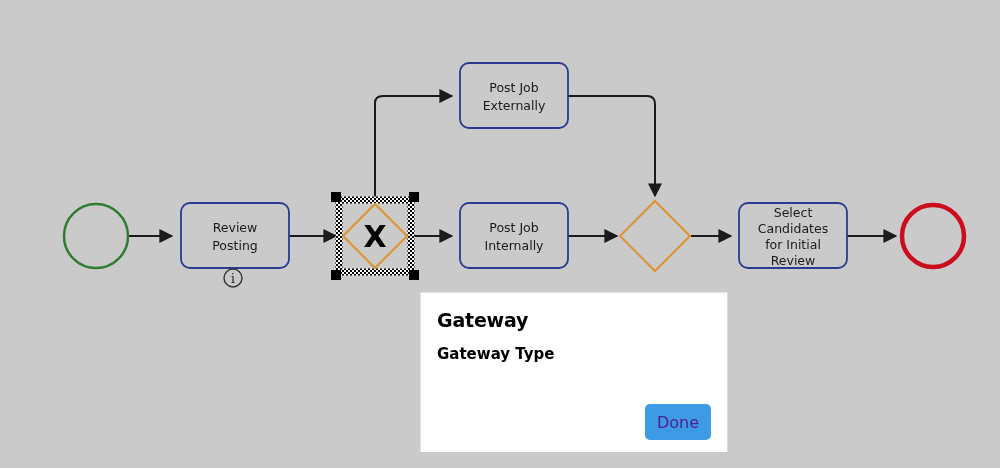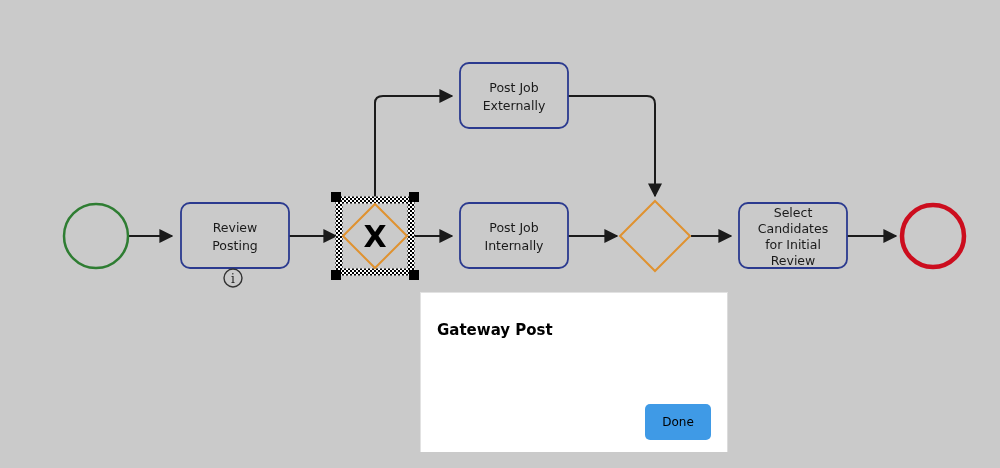--- a/index.html
+++ b/index.html
@@ -103,23 +103,23 @@
   }
   #done-button {
     position: absolute;
     right: 16px;
     top: 111px;
     width: 66px;
     height: 36px;
     background: #3f9ae6;
     border: none;
     border-radius: 5px;
-    color: #000000;
-    font-family: "DejaVu Sans", sans-serif;
-    font-size: 12px;
+    color: #4c1d95;
+    font-family: "DejaVu Sans", sans-serif;
+    font-size: 16px;
     cursor: pointer;
     padding: 0;
   }
 </style>
 </head>
 <body>
 
 <div id="canvas">
   <svg width="1000" height="468" viewBox="0 0 1000 468" xmlns="http://www.w3.org/2000/svg">
     <defs>
@@ -200,17 +200,18 @@
       <text class="node-label" x="793" y="229">Candidates</text>
       <text class="node-label" x="793" y="245">for Initial</text>
       <text class="node-label" x="793" y="261">Review</text>
     </g>
 
     <circle cx="933" cy="236" r="31" fill="none" stroke="#cc0d1e" stroke-width="4.5"></circle>
   </svg>
 </div>
 
 <div id="props-panel">
-  <div id="props-field-label">Gateway Post</div>
+  <div id="props-title">Gateway</div>
+  <div id="props-field-label">Gateway Type</div>
 
 
   <button id="done-button">Done</button>
 </div>
 
 </body></html>

